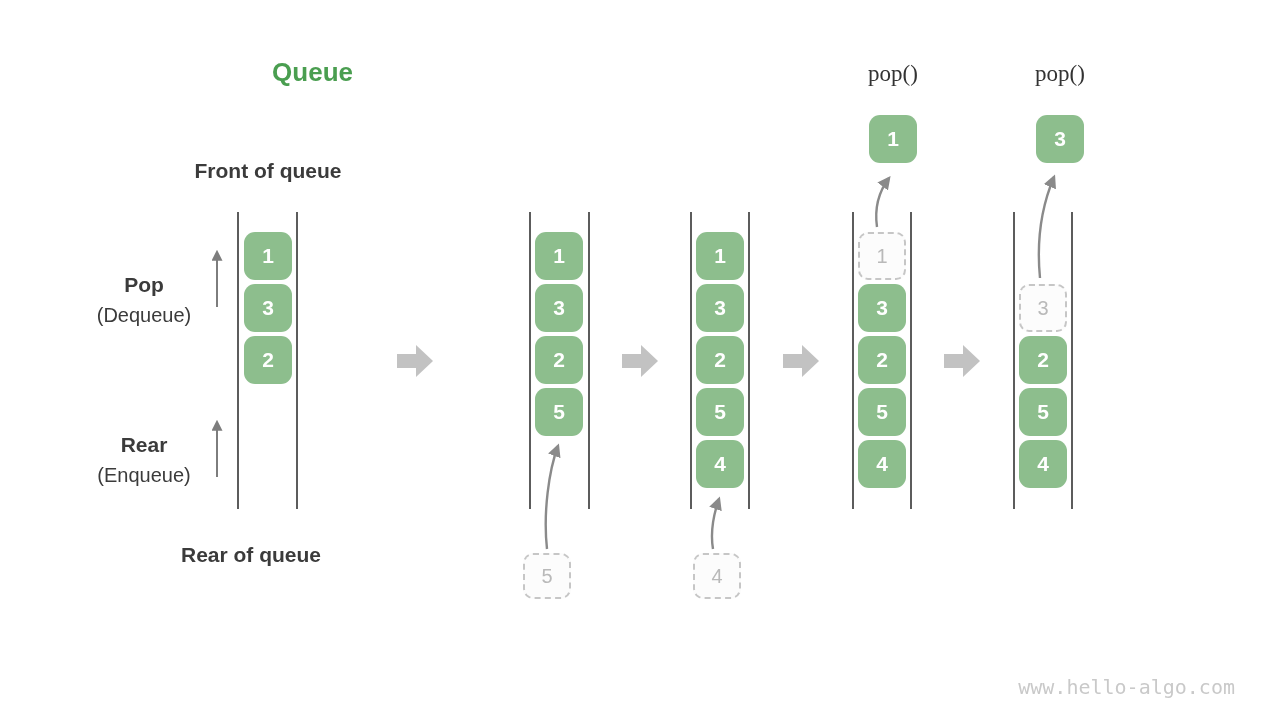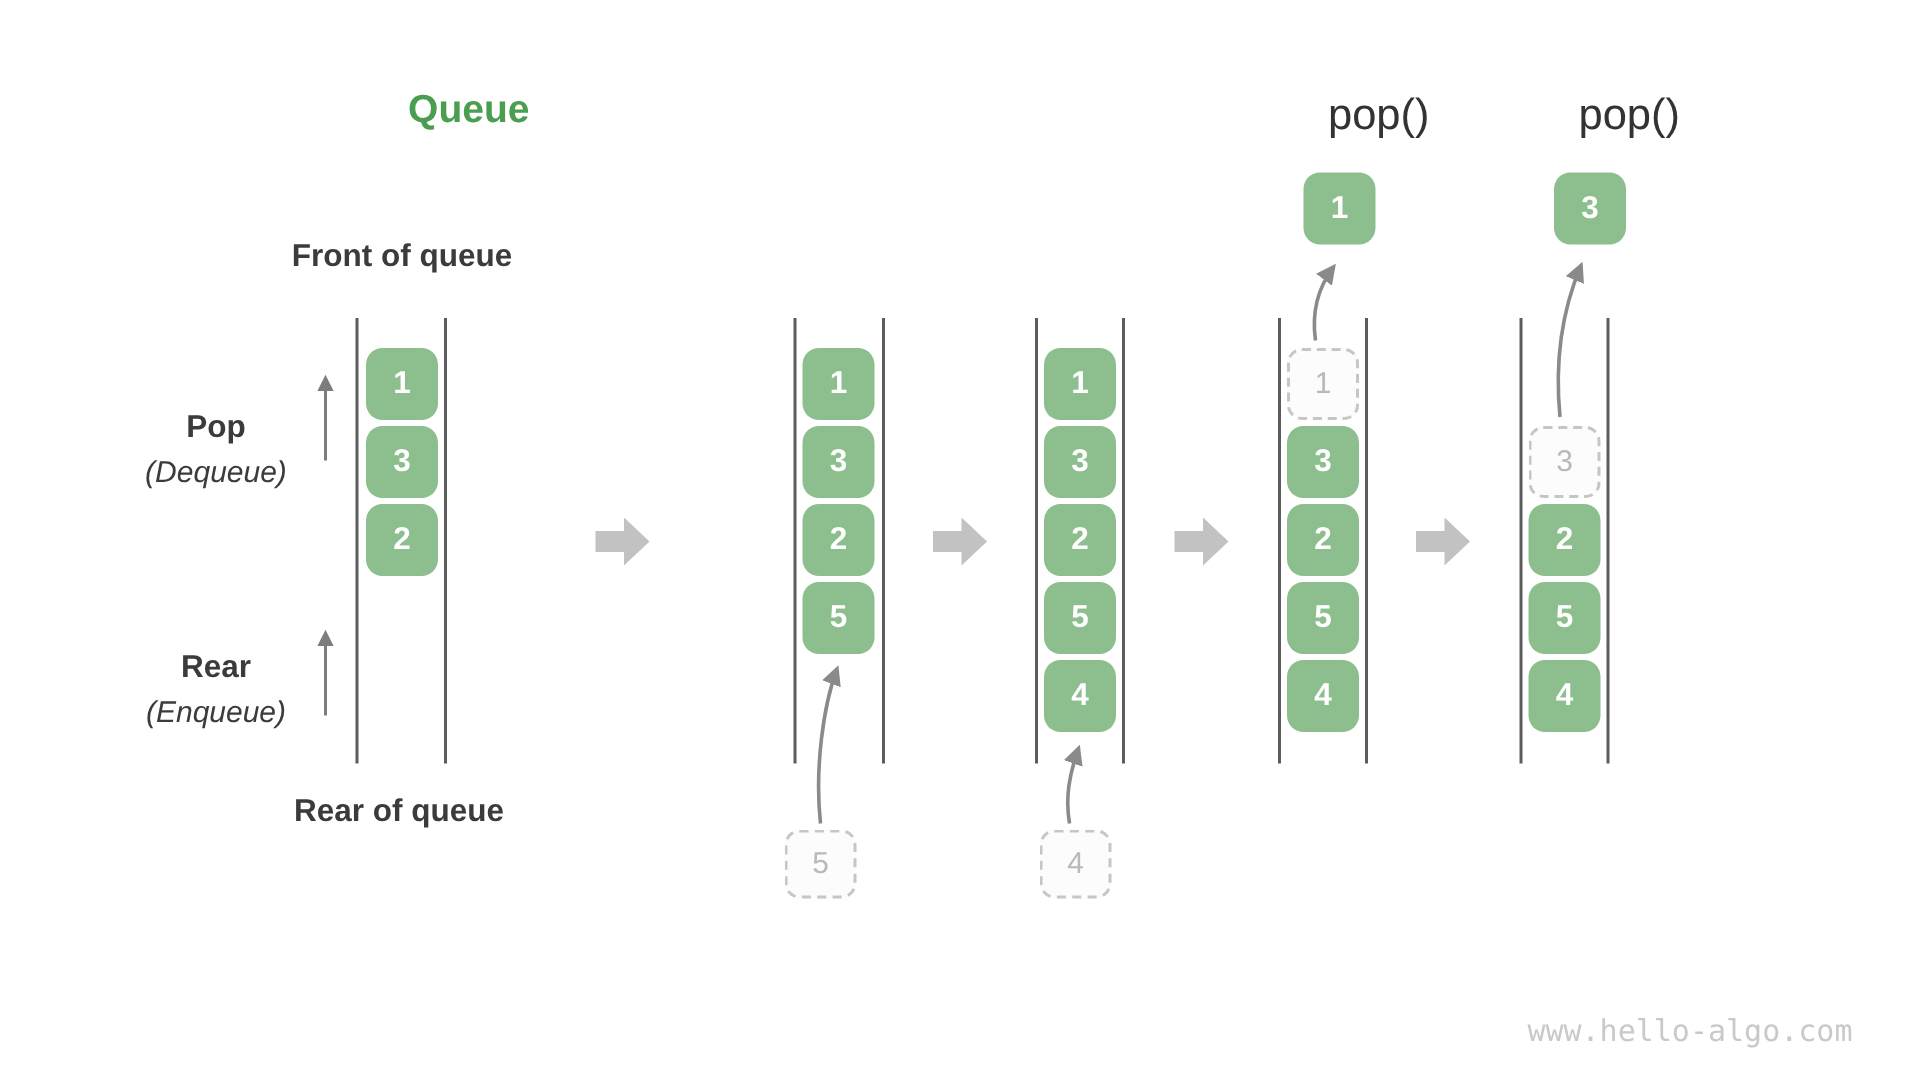--- a/index.html
+++ b/index.html
@@ -15,29 +15,29 @@
     --watermark-gray:#c9c9c9;
   }
   html,body{margin:0;padding:0;background:#ffffff;}
   #canvas{position:relative;width:1280px;height:720px;background:#ffffff;overflow:hidden;
           font-family:"Liberation Sans",sans-serif;}
   .abs{position:absolute;}
   .title{font-size:26px;font-weight:bold;color:var(--accent-green);}
   .hlabel{font-size:21px;font-weight:bold;color:var(--text-dark);}
   .side-group{width:170px;text-align:center;}
   .side-main{font-size:21px;font-weight:bold;color:var(--text-dark);line-height:1.0;}
-  .side-sub{font-size:20px;font-weight:normal;color:var(--text-dark);margin-top:10px;line-height:1.0;font-style:italic;}
+  .side-sub{font-size:20px;font-weight:normal;color:var(--text-dark);margin-top:10px;line-height:1.0;}
   .col-line{position:absolute;width:2px;background:var(--line-gray);top:212px;height:297px;}
   .box{position:absolute;width:48px;height:48px;border-radius:11px;box-sizing:border-box;
        display:flex;align-items:center;justify-content:center;
        background:var(--box-green);color:#ffffff;font-size:21px;font-weight:bold;}
   .ghost{background:#fcfcfc;border:2px dashed var(--ghost-border);
          color:var(--ghost-text);font-weight:normal;font-size:20px;border-radius:10px;}
-  .code{font-family:Liberation Sans, sans-serif;font-size:29px;color:var(--code-text);
-        text-align:right;white-space:pre;}
+  .code{font-family:Liberation Serif, serif;font-size:23px;color:var(--code-text);
+        text-align:center;white-space:pre;}
   .code .arg{color:var(--accent-green);font-weight:bold;}
   .watermark{font-family:"DejaVu Sans Mono","Liberation Mono",monospace;font-size:20px;color:var(--watermark-gray);}
   svg#arrows-layer{position:absolute;left:0;top:0;pointer-events:none;}
   .curve{fill:none;stroke:var(--arrow-gray);stroke-width:2.4;}
   .straight{fill:none;stroke:#7d7d7d;stroke-width:2;}
   .block-arrow{fill:var(--block-arrow-gray);}
 </style>
 </head>
 <body>
 
@@ -62,21 +62,21 @@
     <polygon class="block-arrow" points="944,354 963,354 963,345 980,361 963,377 963,368 944,368"></polygon>
 
     <path class="curve" d="M547,549 C543,512 549,470 558,446" marker-end="url(#ah-curve)"></path>
     <path class="curve" d="M713,549 C710,531 713,516 719,499" marker-end="url(#ah-curve)"></path>
     <path class="curve" d="M877,227 C874,206 880,190 889,178" marker-end="url(#ah-curve)"></path>
     <path class="curve" d="M1040,278 C1036,237 1043,203 1054,177" marker-end="url(#ah-curve)"></path>
   </svg>
 
   <div class="abs title" style="left:183px;top:57px;width:170px;text-align:right;">Queue</div>
   <div class="abs hlabel" style="left:183px;top:159px;width:170px;text-align:center;">Front of queue</div>
-  <div class="abs hlabel" style="left:181px;top:529px;width:170px;text-align:center;">Rear of queue</div>
+  <div class="abs hlabel" style="left:181px;top:543px;width:170px;">Rear of queue</div>
 
   <div class="abs side-group" style="left:59px;top:274px;">
     <div class="side-main">Pop</div>
     <div class="side-sub">(Dequeue)</div>
   </div>
   <div class="abs side-group" style="left:59px;top:434px;">
     <div class="side-main">Rear</div>
     <div class="side-sub">(Enqueue)</div>
   </div>
 

